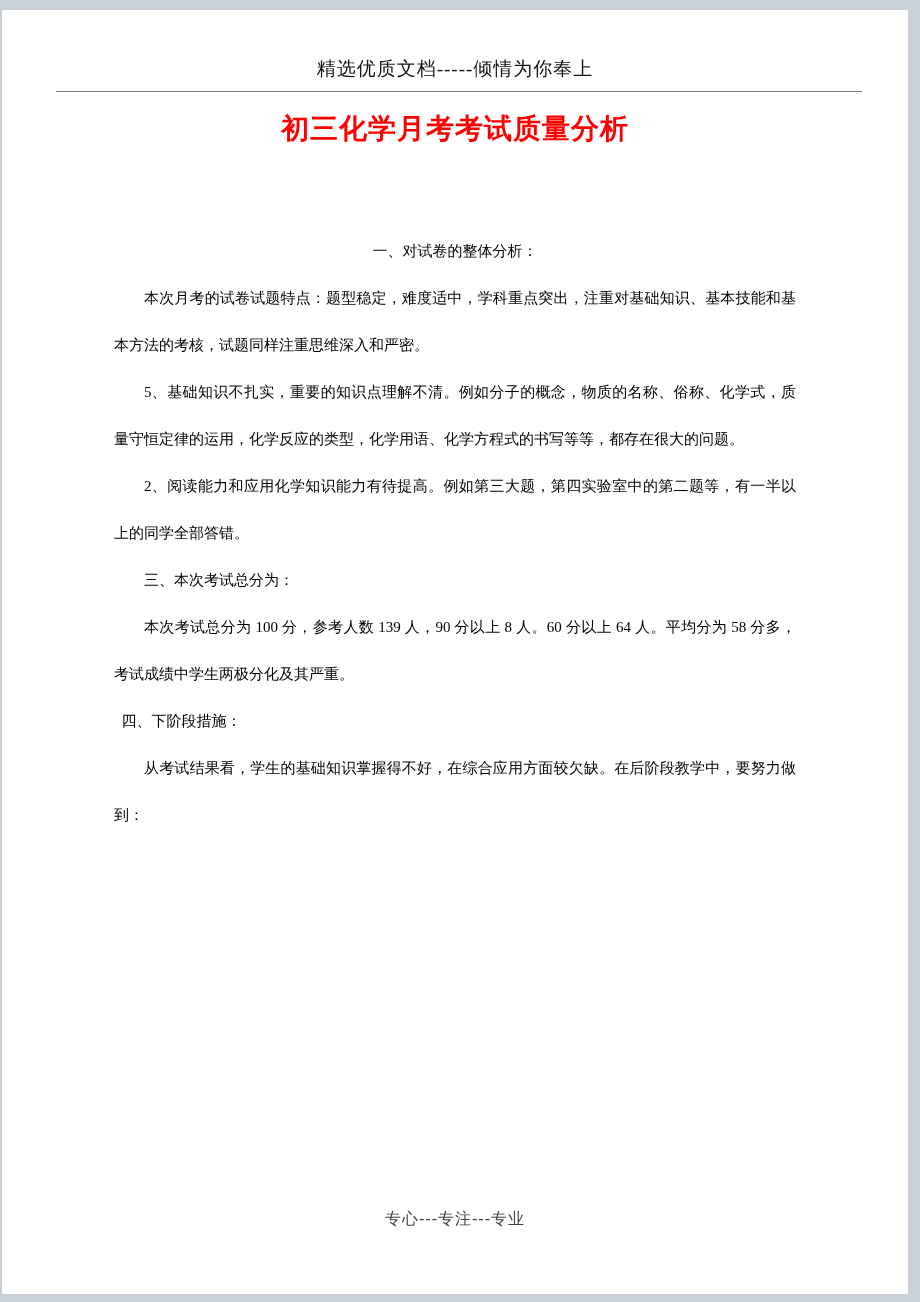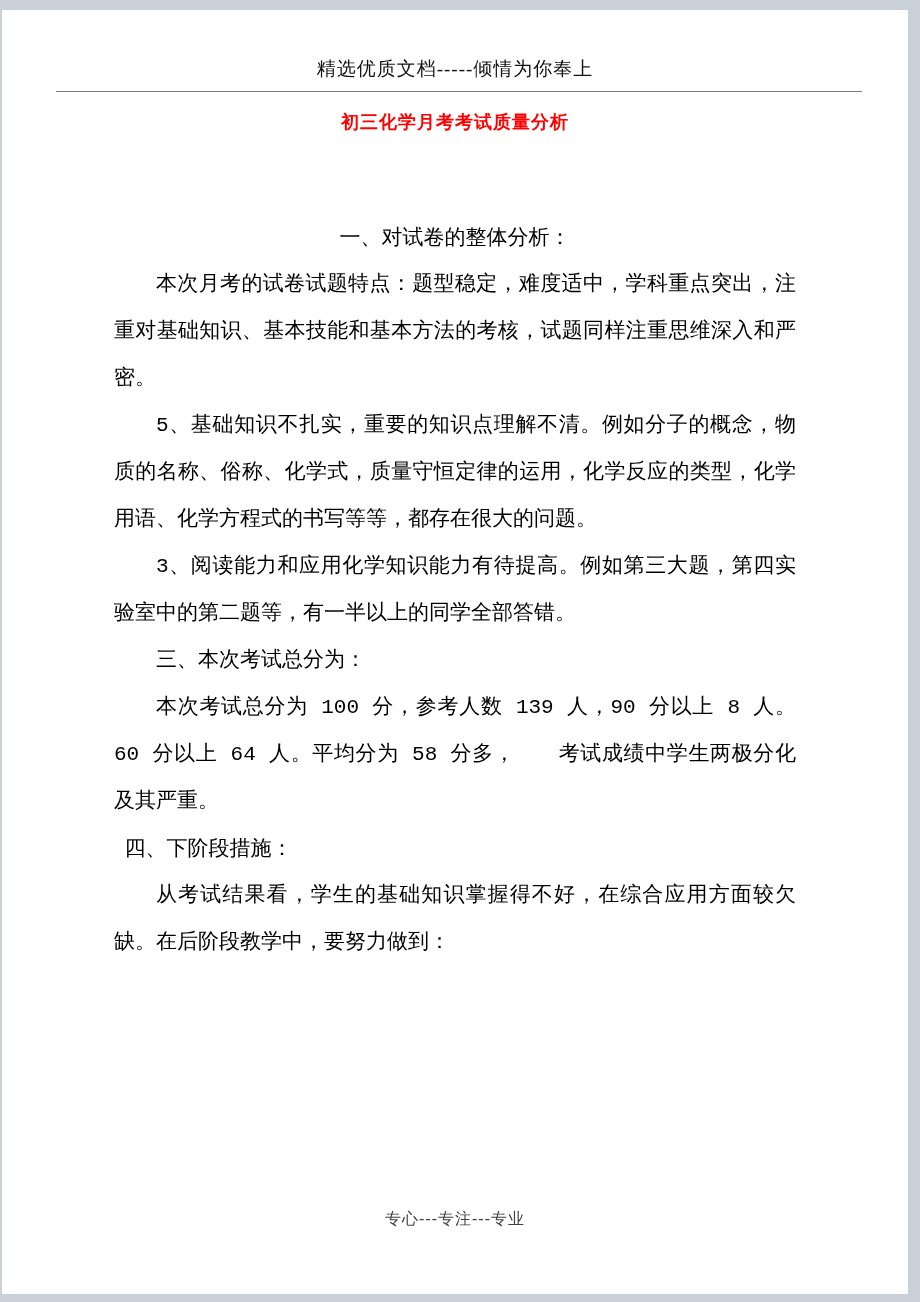--- a/index.html
+++ b/index.html
@@ -33,39 +33,38 @@
   }
   .header-rule {
     border: none;
     border-bottom: 1px solid #7d7d7d;
     margin: 9px 46px 0 54px;
     height: 0;
   }
   .doc-title {
     text-align: center;
     color: #ff0000;
-    font-size: 18px;
+    font-size: 28px;
     font-weight: bold;
     margin-top: 18px;
     letter-spacing: 1px;
   }
   .content {
     margin-top: 80px;
     padding: 0 112px;
-    font-size: 21px;
+    font-size: 15px;
     line-height: 47px;
     text-align: justify;
     text-justify: inter-ideograph;
   }
   .content p {
     margin: 0;
   }
   p.para-indent {
     text-indent: 2em;
-    font-family: Liberation Mono, monospace;
   }
   p.para-indent-half {
     text-indent: 0.5em;
   }
   p.para-center {
     text-align: center;
     text-indent: 0;
   }
   .doc-footer {
     position: absolute;
@@ -87,21 +86,21 @@
     <div class="doc-header">精选优质文档-----倾情为你奉上</div>
 
     <div class="header-rule"></div>
 
     <h1 class="doc-title">初三化学月考考试质量分析</h1>
 
     <div class="content">
       <p class="para-center">一、对试卷的整体分析：</p>
       <p class="para-indent">本次月考的试卷试题特点：题型稳定，难度适中，学科重点突出，注重对基础知识、基本技能和基本方法的考核，试题同样注重思维深入和严密。</p>
       <p class="para-indent">5、基础知识不扎实，重要的知识点理解不清。例如分子的概念，物质的名称、俗称、化学式，质量守恒定律的运用，化学反应的类型，化学用语、化学方程式的书写等等，都存在很大的问题。</p>
-      <p class="para-indent">3、阅读能力和应用化学知识能力有待提高。例如第三大题，第四实验室中的第二题等，有一半以上的同学全部答错。</p>
+      <p class="para-indent">2、阅读能力和应用化学知识能力有待提高。例如第三大题，第四实验室中的第二题等，有一半以上的同学全部答错。</p>
       <p class="para-indent">三、本次考试总分为：</p>
       <p class="para-indent">本次考试总分为 100 分，参考人数 139 人，90 分以上 8 人。60 分以上 64 人。平均分为 58 分多，　　考试成绩中学生两极分化及其严重。</p>
       <p class="para-indent-half">四、下阶段措施：</p>
       <p class="para-indent">从考试结果看，学生的基础知识掌握得不好，在综合应用方面较欠缺。在后阶段教学中，要努力做到：</p>
     </div>
 
     <div class="doc-footer">专心---专注---专业</div>
 
   </div>
 </div>

